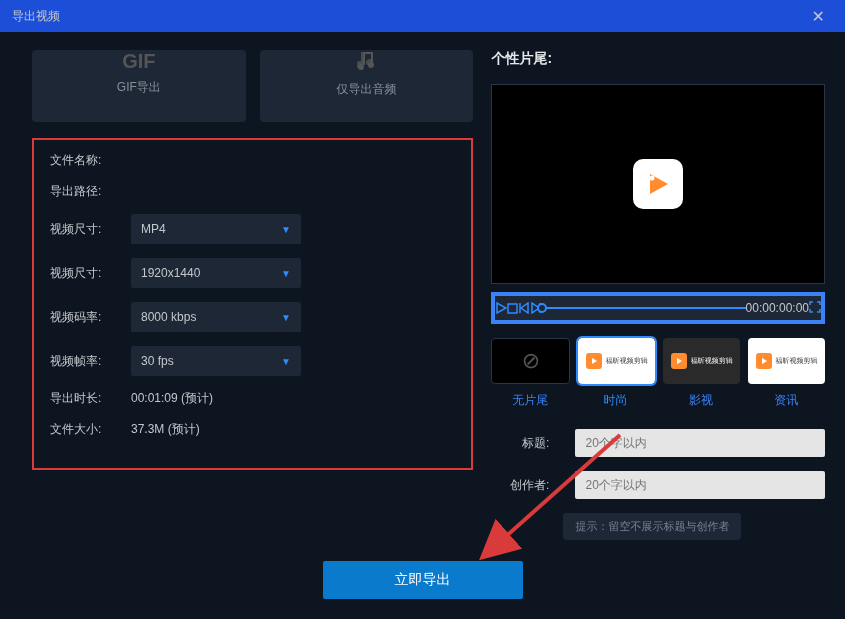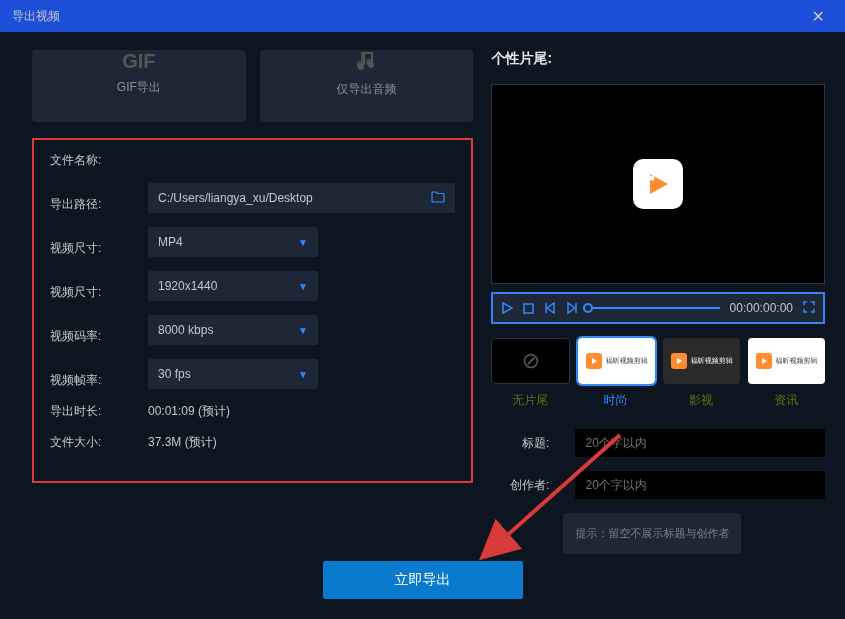--- a/index.html
+++ b/index.html
@@ -12,50 +12,50 @@
 .right-panel { width: 340px; }
 .section-title { font-size: 14px; color: #e5e7ea; margin-bottom: 16px; font-weight: bold; }
 .export-tabs { display: flex; gap: 14px; margin-bottom: 16px; }
 .export-tab { flex: 1; height: 72px; background: #1d2736; border-radius: 4px; display: flex; flex-direction: column; align-items: center; gap: 6px; cursor: pointer; }
 .export-tab.active { background: transparent; border: 1px solid #2e8bff; border-bottom: 3px solid #2e8bff; }
 .export-tab .icon { color: #6b7280; }
 .export-tab.active .icon { color: #2e8bff; }
 .export-tab .label { font-size: 12px; color: #8a909a; }
 .export-tab.active .label { color: #2e8bff; }
 .form-box { border: 2px solid #d93a3a; padding: 12px 16px 14px; }
-.form-row { display: flex; align-items: flex-end; margin-bottom: 14px; gap: 30px; }
+.form-row { display: flex; align-items: center; margin-bottom: 14px; gap: 13px; }
 .form-row:last-child { margin-bottom: 16px; }
 .form-label { width: 68px; font-size: 12px; color: #c5c8cc; flex-shrink: 0; }
 .form-input { flex: 1; height: 30px; background: #1d2736; border: none; color: #c5c8cc; padding: 0 10px; font-size: 12px; border-radius: 2px; outline: none; }
 .form-select { flex: 0 0 170px; height: 30px; background: #1d2736; border: none; color: #c5c8cc; padding: 0 10px; font-size: 12px; border-radius: 2px; display: flex; align-items: center; justify-content: space-between; cursor: pointer; }
 .chevron { color: #2e8bff; font-size: 10px; }
 .path-row { position: relative; flex: 1; }
 .folder-icon { position: absolute; right: 10px; top: 50%; transform: translateY(-50%); color: #2e8bff; cursor: pointer; font-size: 14px; }
 .static-value { font-size: 12px; color: #c5c8cc; }
 .preview { height: 200px; background: #000; border: 1px solid #2a3545; display: flex; align-items: center; justify-content: center; margin-bottom: 8px; }
 .preview-logo { width: 50px; height: 50px; background: #fff; border-radius: 10px; display: flex; align-items: center; justify-content: center; }
-.player-controls { height: 32px; background: #1d2736; border: 2px solid #3b82f6; display: flex; align-items: center; padding: 0 8px; gap: 10px; margin-bottom: 14px; }
+.player-controls { height: 32px; background: #1d2736; border: 4px solid #3b82f6; display: flex; align-items: center; padding: 0 0; margin-bottom: 14px; }
 .player-btn { color: #2e8bff; cursor: pointer; display: flex; align-items: center; font-size: 13px; }
 .seek { flex: 1; height: 2px; background: #2e8bff; position: relative; }
 .seek-thumb { position: absolute; left: 0; top: 50%; transform: translate(-50%,-50%); width: 10px; height: 10px; border: 2px solid #2e8bff; border-radius: 50%; background: #1d2736; }
 .timecode { font-size: 12px; color: #c5c8cc; }
 .fullscreen-icon { color: #2e8bff; cursor: pointer; }
 .thumbs { display: flex; gap: 8px; margin-bottom: 8px; }
 .thumb { flex: 1; height: 46px; border-radius: 4px; display: flex; align-items: center; justify-content: center; cursor: pointer; font-size: 9px; background: #1d2736; }
 .thumb.selected { outline: 2px solid #2e8bff; }
 .thumb.none { background: #000; border: 1px solid #2a3545; }
 .thumb.white { background: #fff; color: #333; }
 .thumb.dark { background: #2a2a2a; color: #fff; }
 .thumb-labels { display: flex; gap: 8px; margin-bottom: 20px; }
-.thumb-label { flex: 1; text-align: center; font-size: 12px; color: #4d7c0f; }
+.thumb-label { flex: 1; text-align: center; font-size: 12px; color: #3b82f6; }
 .thumb-label.active { color: #2e8bff; }
 .meta-row { display: flex; align-items: center; gap: 26px; margin-bottom: 14px; }
 .meta-label { width: 58px; font-size: 12px; text-align: right; }
-.meta-input { flex: 1; height: 28px; background: #000000; border: none; color: #6b7280; padding: 0 10px; font-size: 12px; border-radius: 2px; outline: none; }
-.hint { font-size: 11px; color: #7a8090; text-align: center; background: #1d2736; padding: 13px 12px; border-radius: 3px; width: fit-content; margin-left: 72px; }
+.meta-input { flex: 1; height: 28px; background: #e5e5e5; border: none; color: #6b7280; padding: 0 10px; font-size: 12px; border-radius: 2px; outline: none; }
+.hint { font-size: 11px; color: #7a8090; text-align: center; background: #1d2736; padding: 6px 12px; border-radius: 3px; width: fit-content; margin-left: 72px; }
 .arrow-container { position: absolute; left: 470px; top: 425px; pointer-events: none; }
 .footer { position: absolute; bottom: 20px; left: 0; right: 0; display: flex; justify-content: center; }
 .export-btn { width: 200px; height: 38px; background: #0a7acc; color: #fff; border: none; font-size: 14px; cursor: pointer; border-radius: 2px; }
 .diag-icon { font-size: 22px; color: #555; }
 .mini-logo { display: inline-flex; align-items: center; gap: 4px; }
 .mini-play { width: 16px; height: 16px; background: #ff8c2e; border-radius: 3px; display: flex; align-items: center; justify-content: center; }
 </style>
 </head>
 <body>
 
@@ -86,28 +86,20 @@
         <span class="label">仅导出音频</span>
       </div>
     </div>
 
     <div class="form-box">
       <div class="form-row">
         <span class="form-label">文件名称:</span>
       </div>
       <div class="form-row">
         <span class="form-label">导出路径:</span>
-        <div class="path-row">
-          <input class="form-input" style="width: 100%;" value="C:/Users/liangya_xu/Desktop">
-          <span class="folder-icon">
-            <svg width="14" height="12" viewBox="0 0 14 12" fill="none" stroke="#2e8bff" stroke-width="1.2">
-                <path d="M1 2a1 1 0 011-1h3l1.5 1.5H12a1 1 0 011 1V10a1 1 0 01-1 1H2a1 1 0 01-1-1V2z"></path>
-              </svg>
-          </span>
-        </div>
       </div>
       <div class="form-row">
         <span class="form-label">视频尺寸:</span>
         <div class="form-select">
           <span>MP4</span>
           <span class="chevron">▼</span>
         </div>
       </div>
       <div class="form-row">
         <span class="form-label">视频尺寸:</span>

